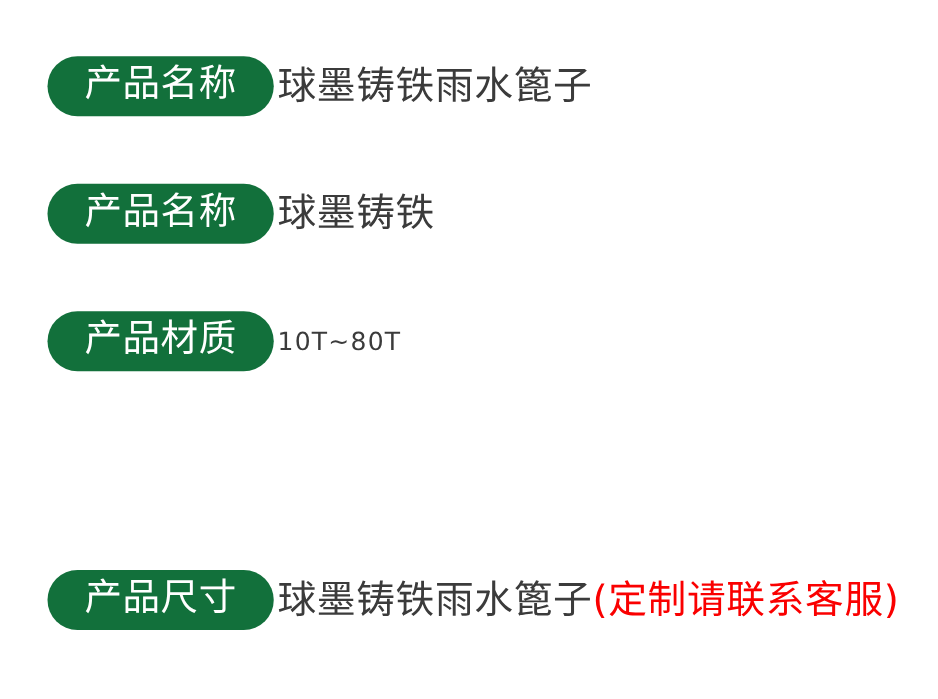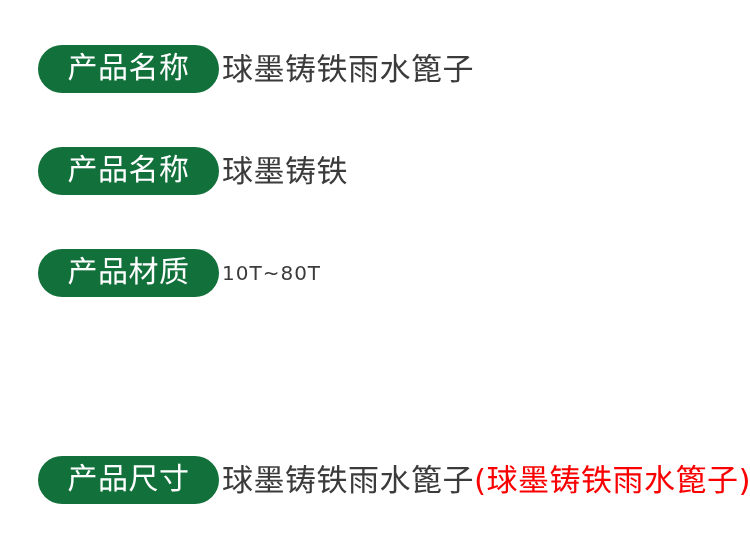--- a/index.html
+++ b/index.html
@@ -130,17 +130,17 @@
     </div>
   </div>
 
 
   <div class="spec-row" data-row="4">
     <div class="label-pill">
       <span class="label-pill-text">产品尺寸</span>
     </div>
     <div class="value-area">
       <span class="value-text">球墨铸铁雨水篦子</span>
-        <span class="value-suffix-red">(球墨铸铁雨水篦子)</span>
+        <span class="value-suffix-red">(定制请联系客服)</span>
     </div>
   </div>
 
 </div>
 
 </body></html>

